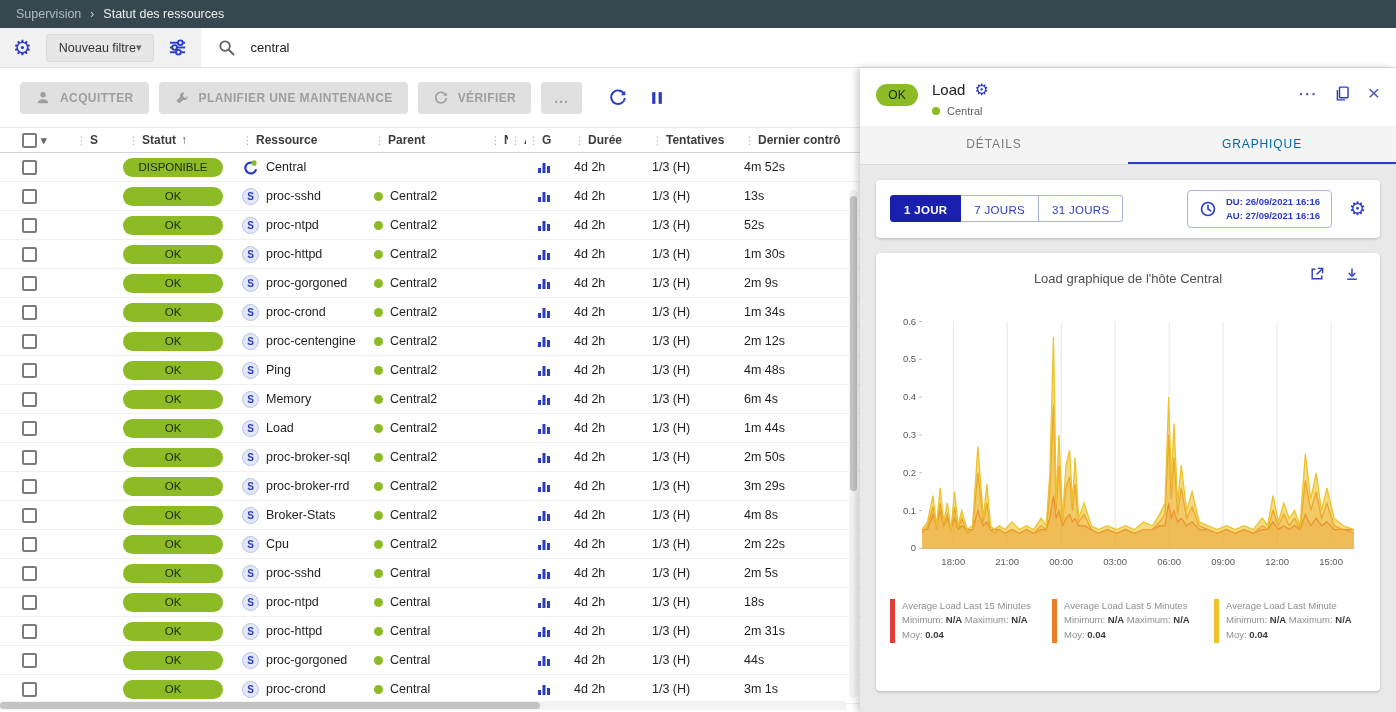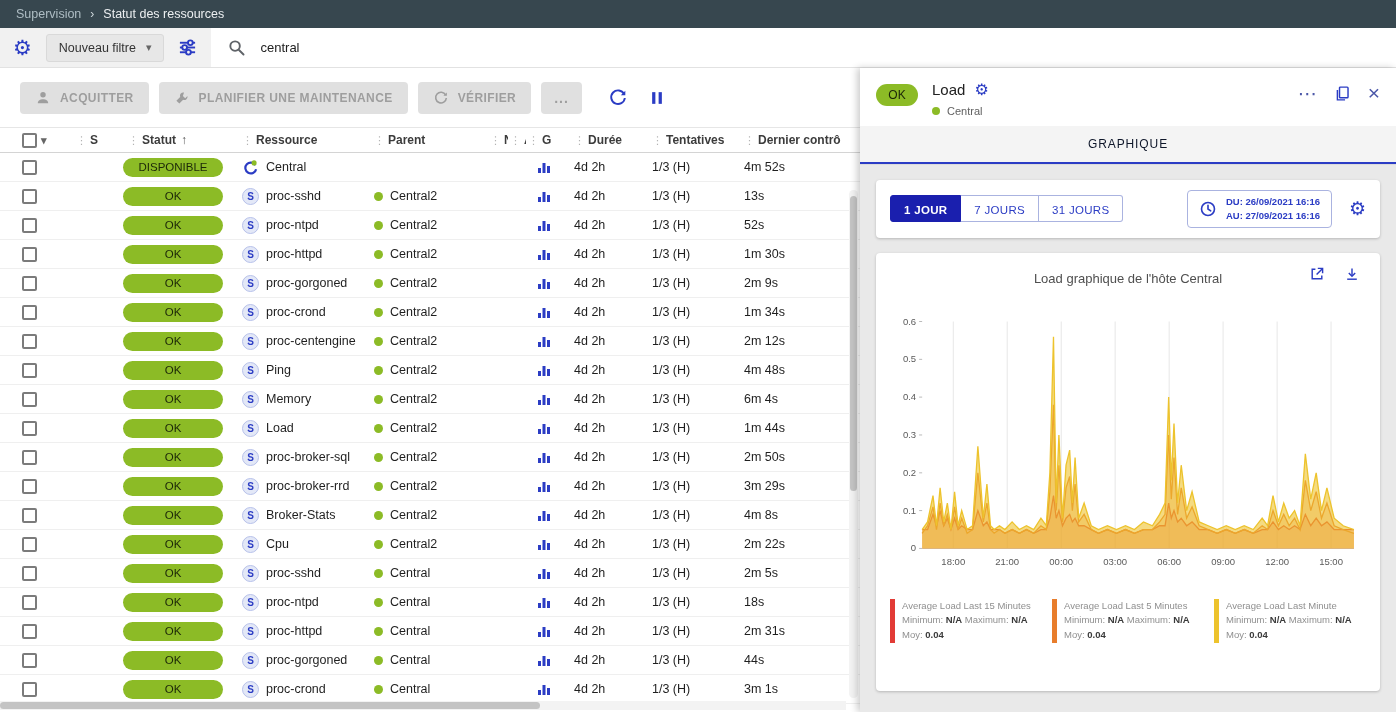--- a/index.html
+++ b/index.html
@@ -10,21 +10,21 @@
   .topbar{height:28px;background:#37474f;display:flex;align-items:center;padding:0 16px;font-size:12.5px;gap:9px}
   .crumb-section{color:#aebdc4;cursor:pointer}
   .crumb-sep{color:#cfd8dc;font-size:12px}
   .crumb-page{color:#eceff1}
 
   
   .filterbar{height:40px;background:#f1f1f1;display:flex;align-items:center;border-bottom:1px solid #e2e2e2}
   .icon-btn{background:none;border:none;cursor:pointer;display:inline-flex;align-items:center;justify-content:center;padding:0}
   .gear-glyph{color:#2b3cc4;font-size:21px;line-height:1}
   .fb-gear{margin-left:13px}
-  .filter-select{margin-left:14px;height:28px;display:flex;align-items:center;gap:10px;background:#e7e7e7;
+  .filter-select{margin-left:14px;height:28px;display:flex;align-items:center;gap:0;background:#e7e7e7;
     border:1px solid #d9d9d9;border-radius:3px;padding:0 12px;font-size:12.5px;color:#333;cursor:pointer}
   .caret{color:#666;font-size:11px}
   .fb-tune{margin-left:14px}
   .searchbox{flex:1;height:100%;margin-left:14px;background:#fff;display:flex;align-items:center;gap:14px;padding-left:16px}
   .searchbox input{border:none;outline:none;font-size:13px;color:#212121;width:400px;background:transparent;font-family:"Liberation Sans",sans-serif}
 
   
   .main{display:flex;height:644px}
   .table-pane{width:860px;background:#fff;position:relative;display:flex;flex-direction:column}
 
@@ -76,21 +76,21 @@
   .ph-gear{color:#2b3cc4;font-size:16px;line-height:1;cursor:pointer}
   .ph-sub{display:flex;align-items:center;gap:7px;margin-top:7px;font-size:11px;color:#616161}
   .ph-sub .pdot{width:8px;height:8px}
   .ph-icons{display:flex;align-items:center;gap:17px;margin-top:4px}
   .more-glyph{color:#4b57a8;font-size:19px;line-height:.6;cursor:pointer}
   .close-glyph{color:#4b57a8;font-size:21px;line-height:.8;cursor:pointer}
 
   .tabs{display:flex;background:#f4f4f4;border-bottom:1px solid #dcdcdc}
   .tab{flex:1;height:38px;display:flex;align-items:center;justify-content:center;font-size:12px;letter-spacing:.9px;
     color:#7a7a7a;border-bottom:2px solid transparent;cursor:pointer}
-  .tab.active{color:#0f172a;border-bottom-color:#2b3cc4}
+  .tab.active{color:#0369a1;border-bottom-color:#2b3cc4}
 
   .panel-body{flex:1;padding:15px 16px;overflow:hidden}
   .card{background:#fff;border-radius:4px;box-shadow:0 1px 3px rgba(0,0,0,.22)}
   .range-card{display:flex;align-items:center;padding:10px 14px;margin-bottom:15px}
   .range-group{display:flex}
   .range-btn{height:27px;padding:8px 13px;font-size:11.5px;letter-spacing:.3px;background:#fff;color:#2b3cc4;
     border:1px solid #aab3e0;cursor:pointer;font-family:"Liberation Sans",sans-serif}
   .range-btn:first-child{border-radius:3px 0 0 3px}
   .range-btn:last-child{border-radius:0 3px 3px 0}
   .range-btn+.range-btn{border-left:none}
@@ -884,20 +884,21 @@
           <svg viewBox="0 0 20 20" width="17" height="17">
             <rect x="6.5" y="2.5" width="10" height="12.5" rx="1" fill="none" stroke="#2b3cc4" stroke-width="1.7"></rect>
             <path d="M4 6v11.5h9" fill="none" stroke="#2b3cc4" stroke-width="1.7"></path>
           </svg>
         </button>
         <span class="close-glyph">×</span>
       </div>
     </div>
 
     <div class="tabs">
+        <div class="tab">DÉTAILS</div>
         <div class="tab active">GRAPHIQUE</div>
       </div>
 
     <div class="panel-body">
       <div class="card range-card">
         <div class="range-group">
             <button class="range-btn active">1 JOUR</button>
             <button class="range-btn">7 JOURS</button>
             <button class="range-btn">31 JOURS</button>
           </div>

